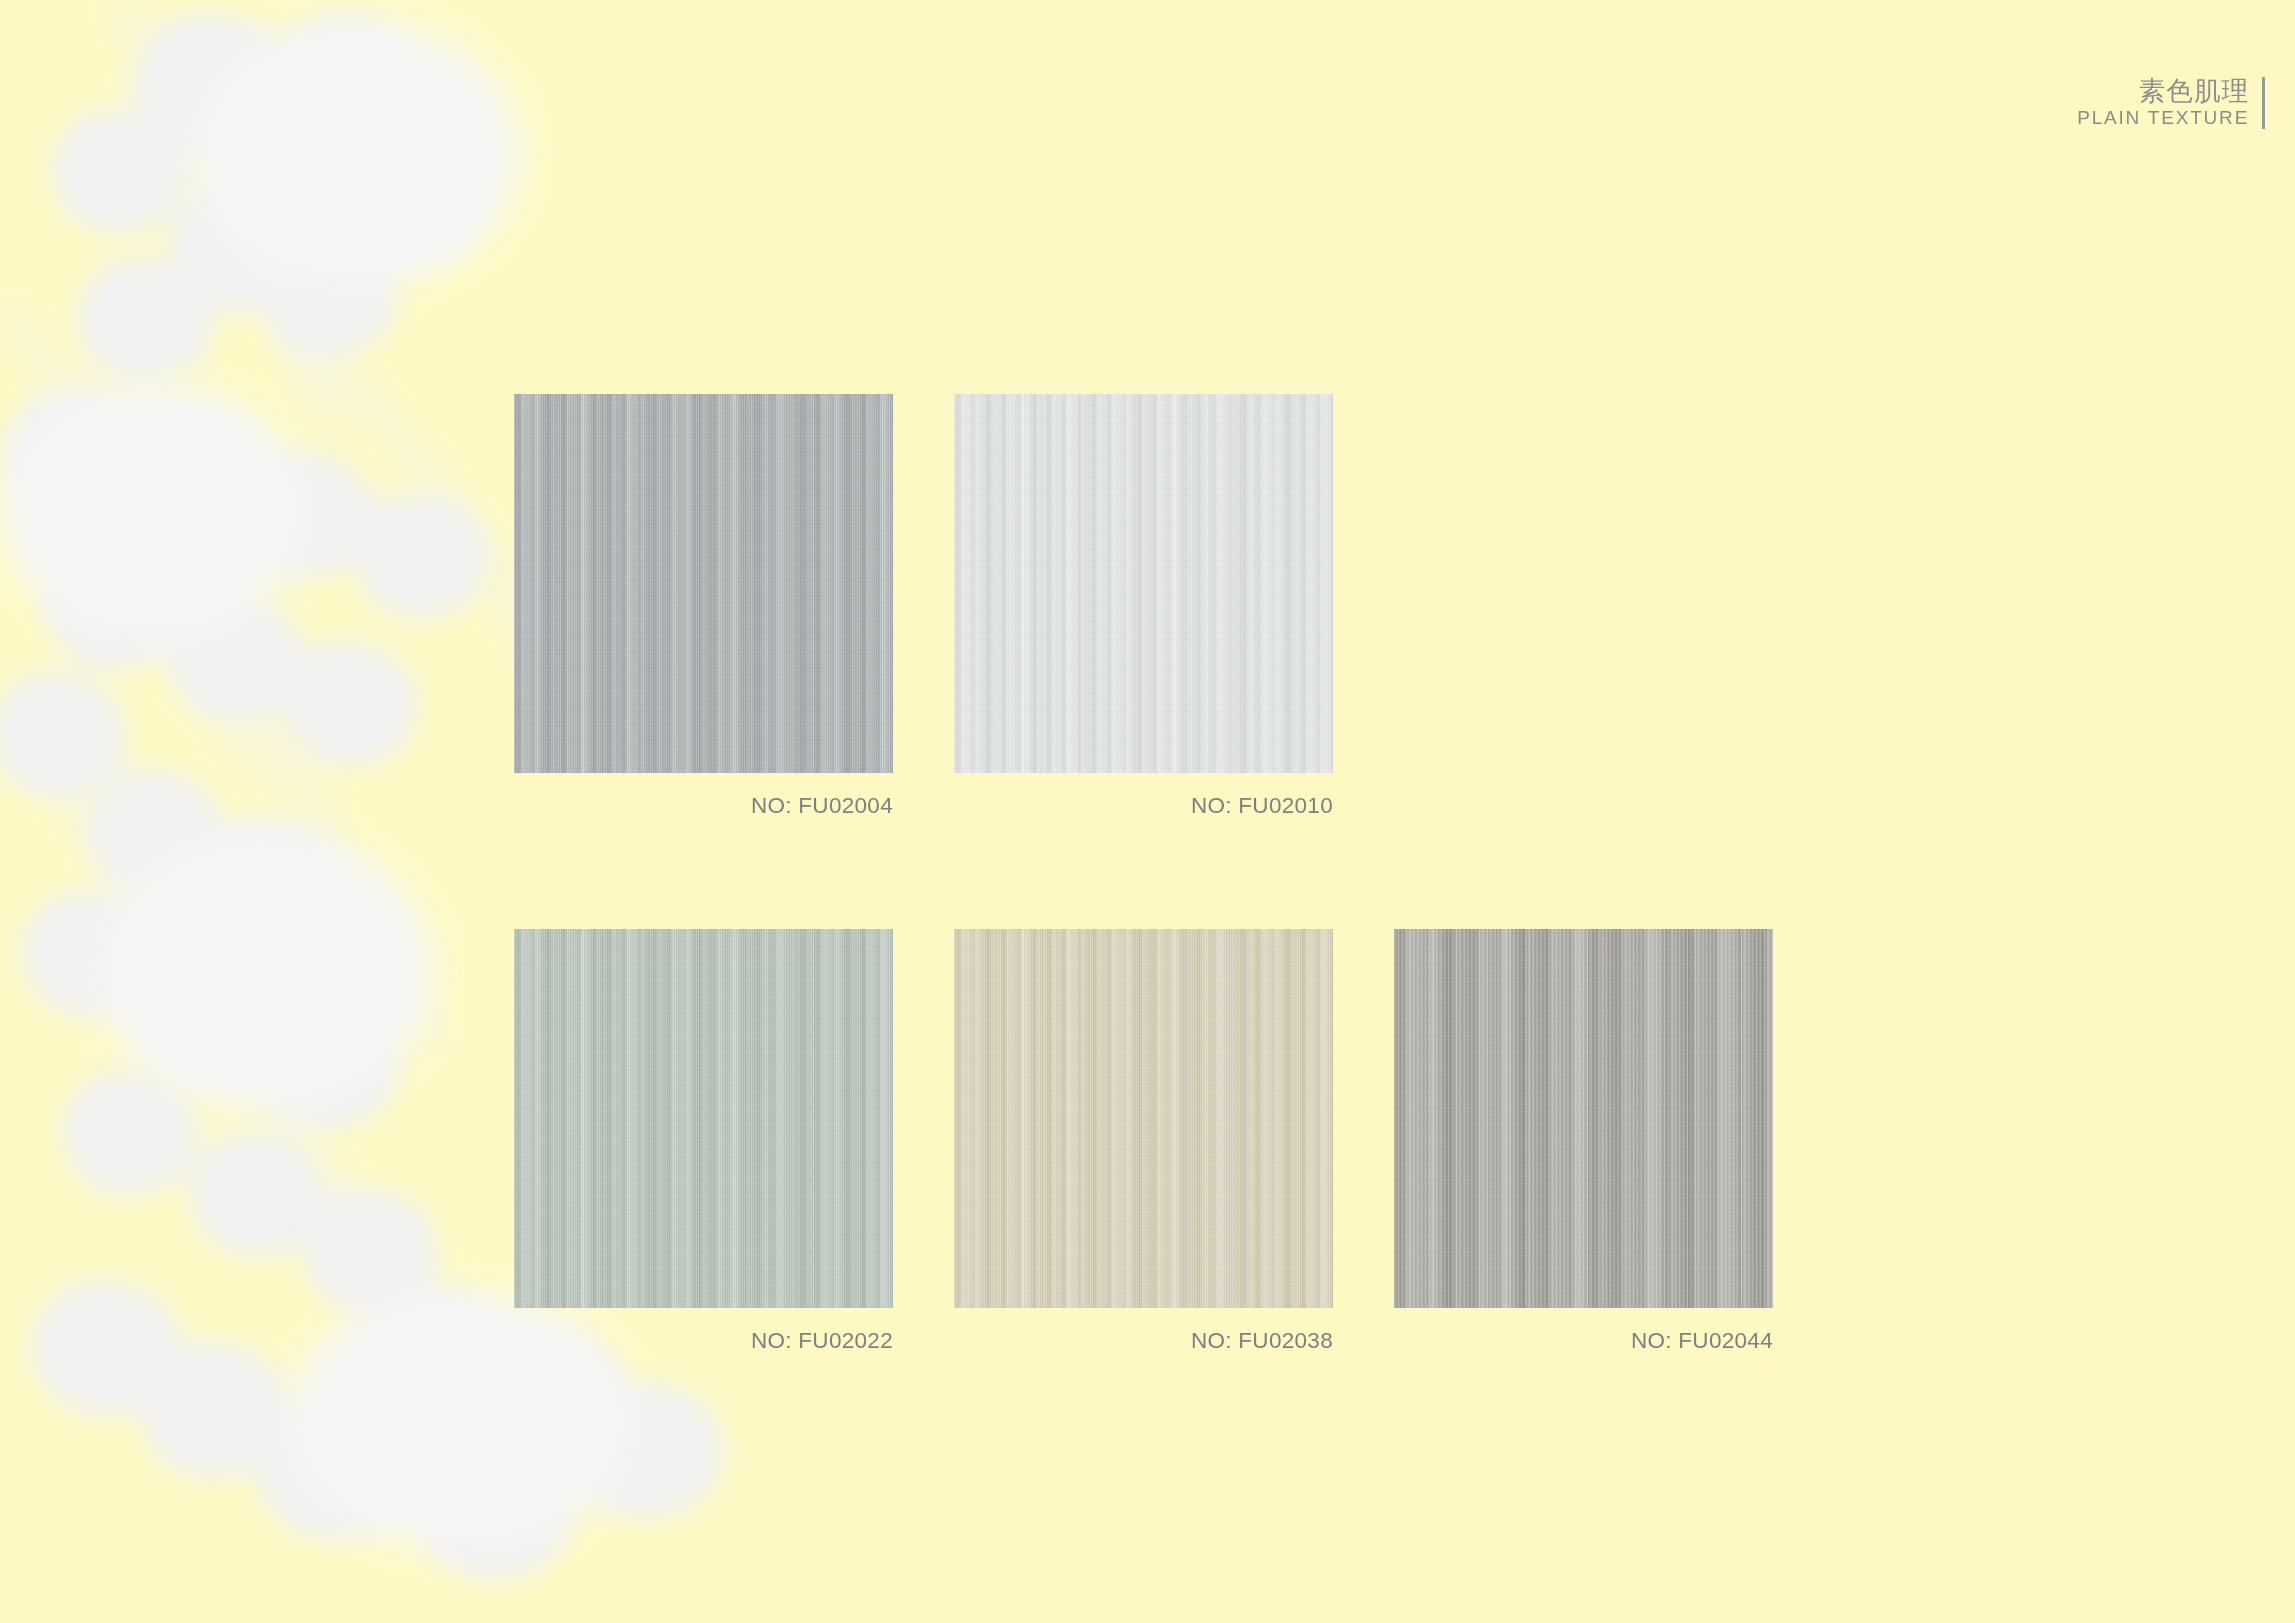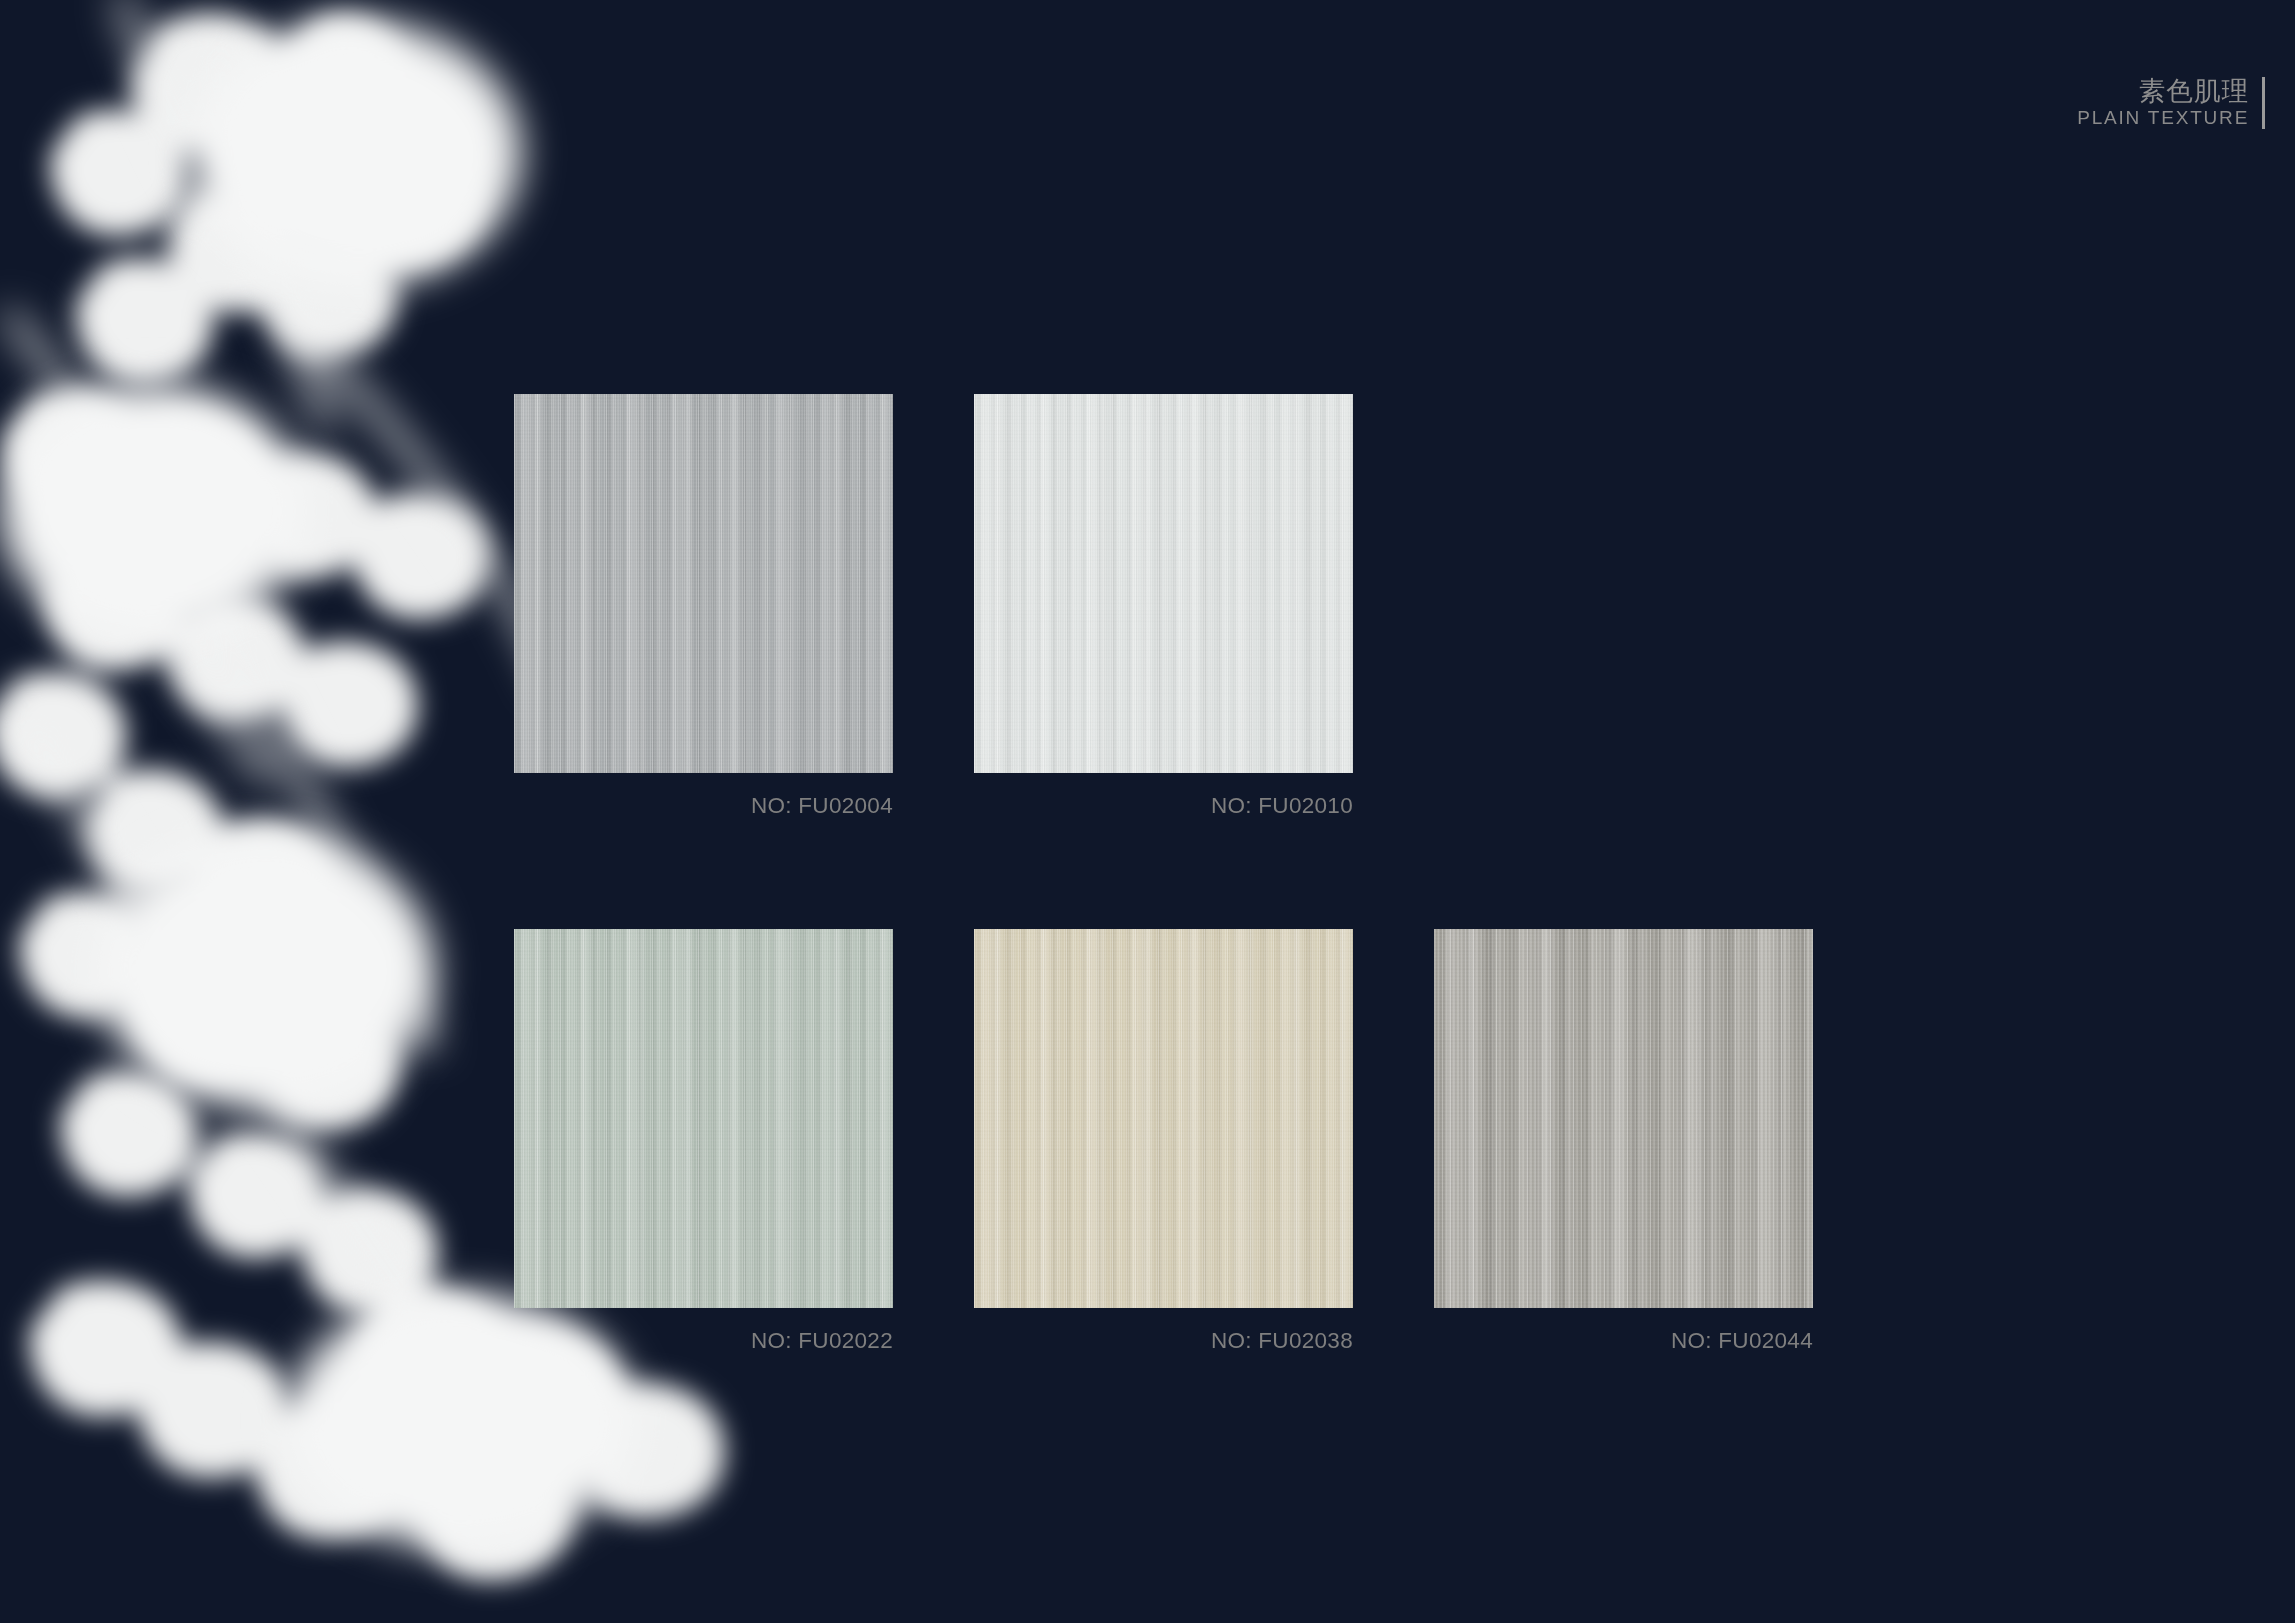--- a/index.html
+++ b/index.html
@@ -6,21 +6,21 @@
   html, body {
     margin: 0;
     padding: 0;
     background: #ffffff;
   }
 
   #page {
     position: relative;
     width: 2295px;
     height: 1623px;
-    background: #0f172a;
+    background: #fef9c3;
     overflow: hidden;
     font-family: "Liberation Sans", sans-serif;
   }
 
   
   .leaf-shadow-layer {
     position: absolute;
     left: 0;
     top: 0;
     width: 1074px;
@@ -83,21 +83,21 @@
   .grid-row {
     display: flex;
   }
   .grid-row + .grid-row {
     margin-top: 112px;
   }
   .swatch-cell {
     width: 379px;
   }
   .swatch-cell + .swatch-cell {
-    margin-left: 81px;
+    margin-left: 61px;
   }
 
   .swatch-chip {
     position: relative;
     width: 379px;
     height: 379px;
     overflow: hidden;
   }
   
   .swatch-chip::before {

